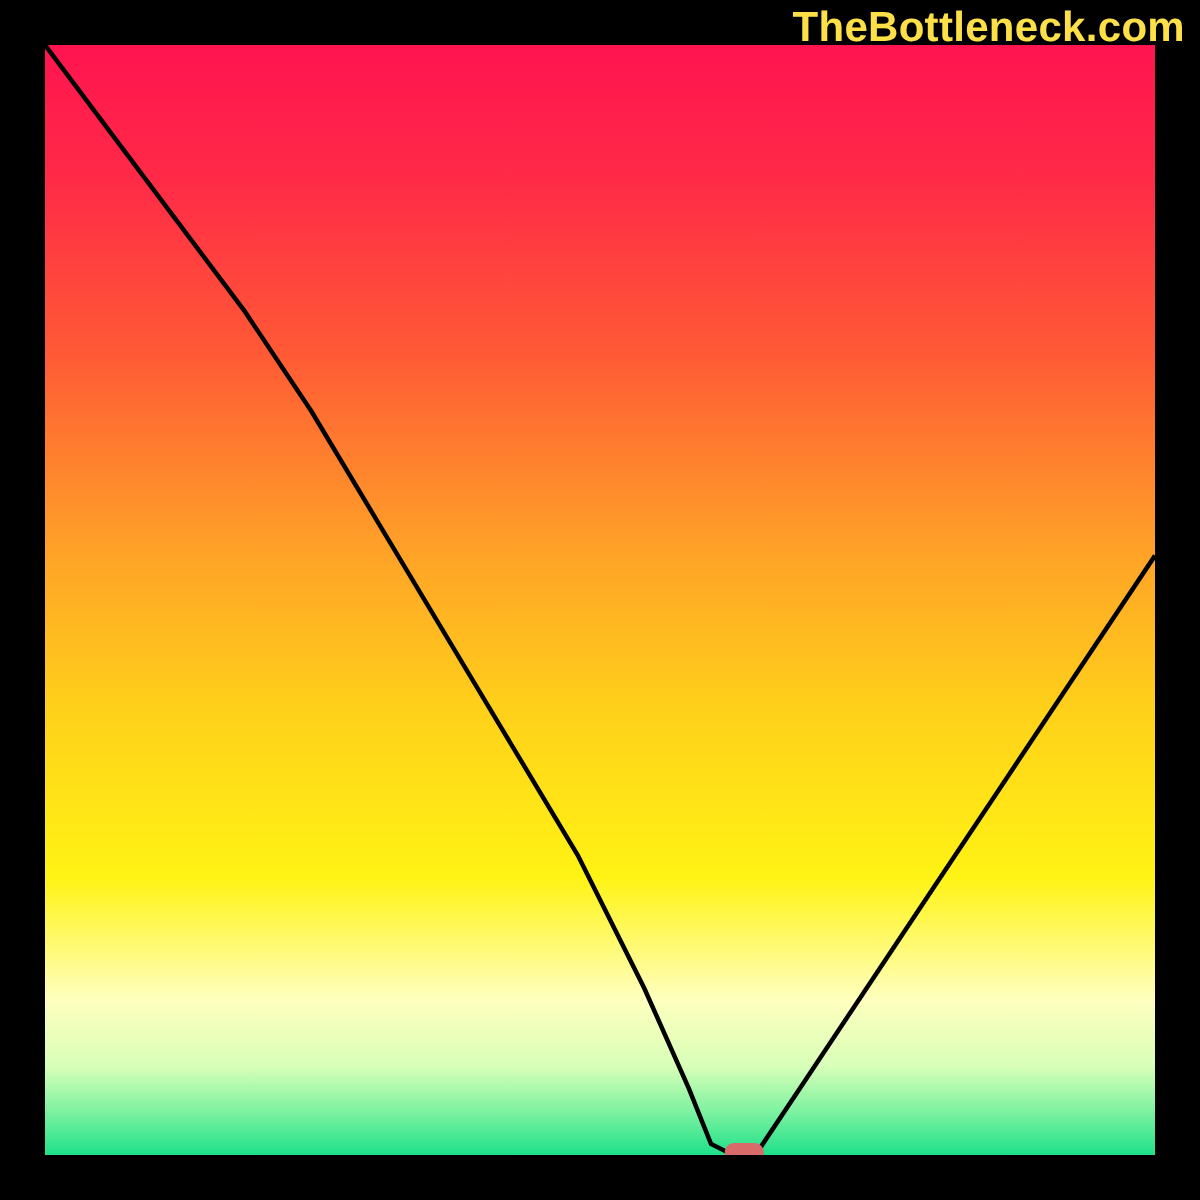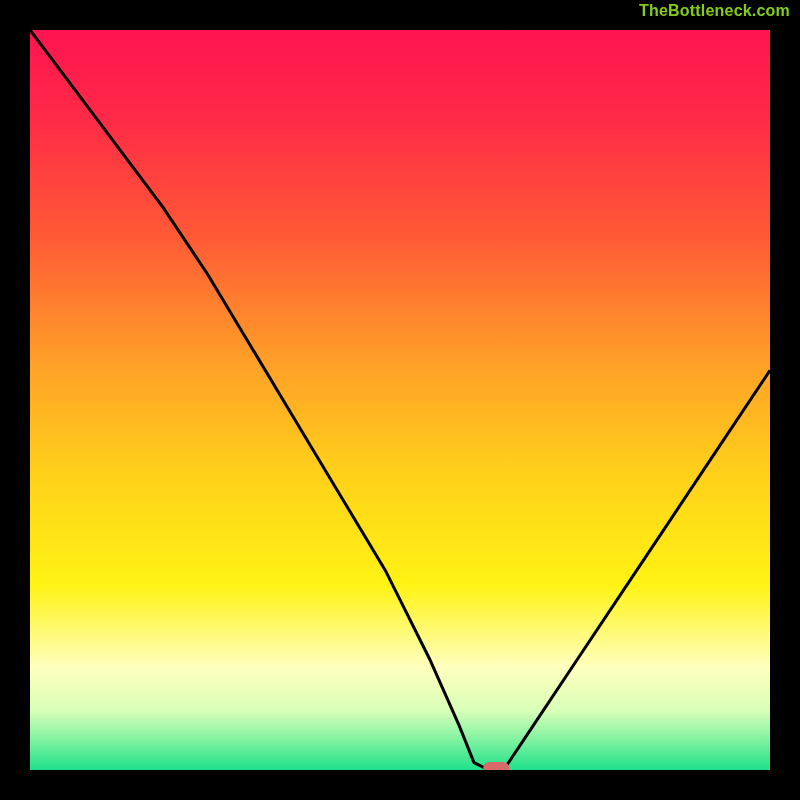--- a/index.html
+++ b/index.html
@@ -14,22 +14,22 @@
   .frame {
     position: relative;
     width: 800px;
     height: 800px;
     background: #000;
   }
   .watermark {
     position: absolute;
     top: 2px;
     right: 10px;
-    color: #84cc16;
-    font-size: 16px;
+    color: #fde047;
+    font-size: 28px;
     font-weight: 600;
     letter-spacing: 0.2px;
     z-index: 10;
   }
   .plot {
     position: absolute;
     left: 30px;
     top: 30px;
     width: 740px;
     height: 740px;

